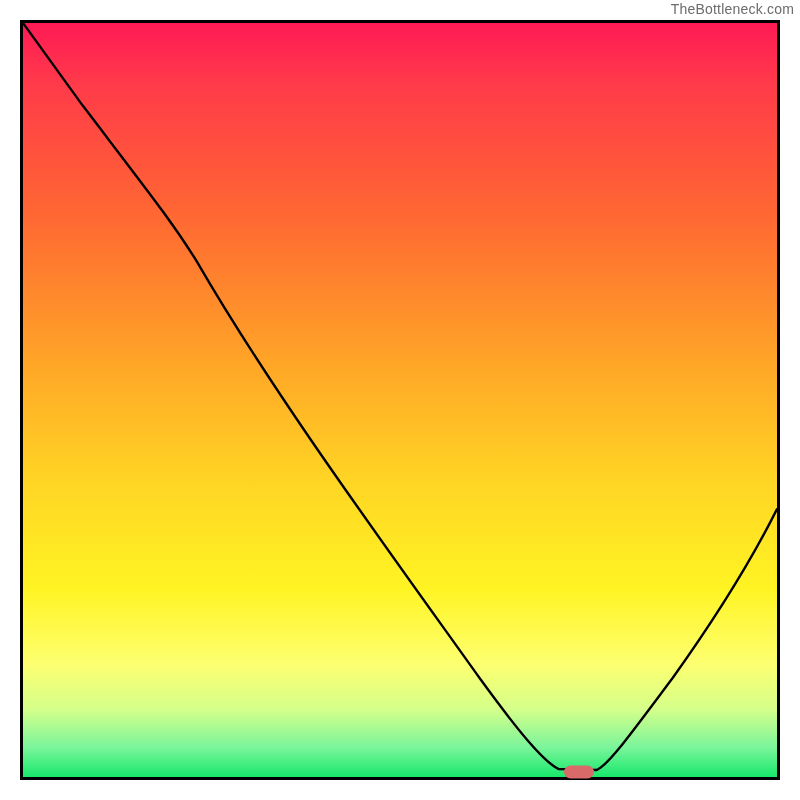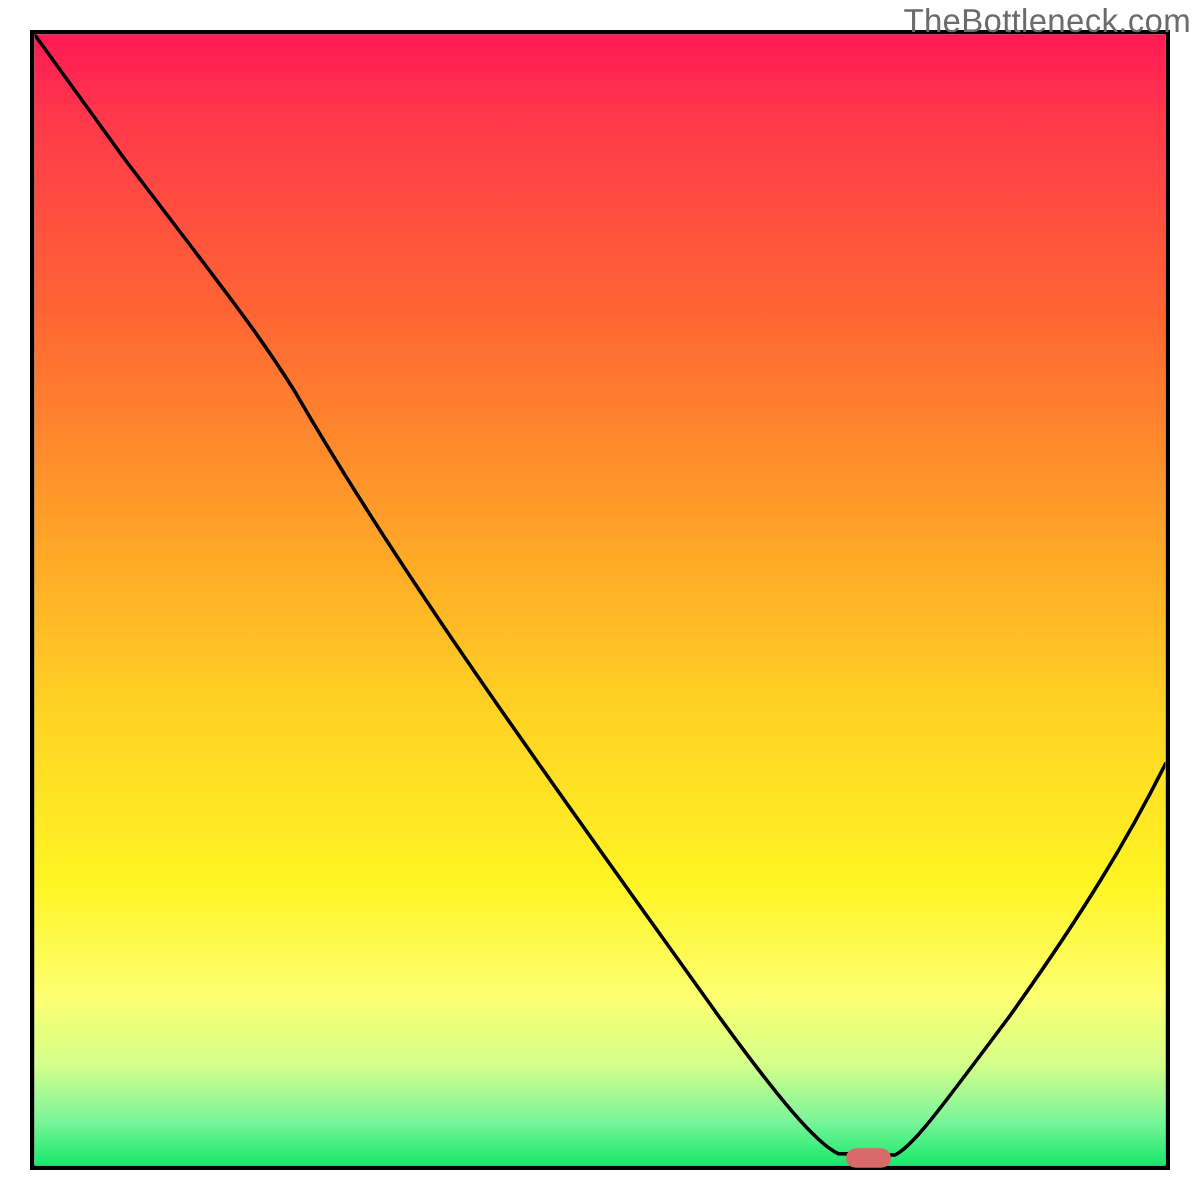--- a/index.html
+++ b/index.html
@@ -56,21 +56,21 @@
     height: 13px;
     background: #d86a6a;
     border-radius: 7px;
     transform: translate(-50%, -50%);
   }
   .watermark {
     position: absolute;
     top: 1px;
     right: 6px;
     color: #6b6b6b;
-    font-size: 22px;
+    font-size: 14px;
     font-weight: 500;
     letter-spacing: 0.2px;
     user-select: none;
   }
 </style>
 </head>
 <body>
 
 <div class="chart-frame">
   <div class="plot-area"></div>

